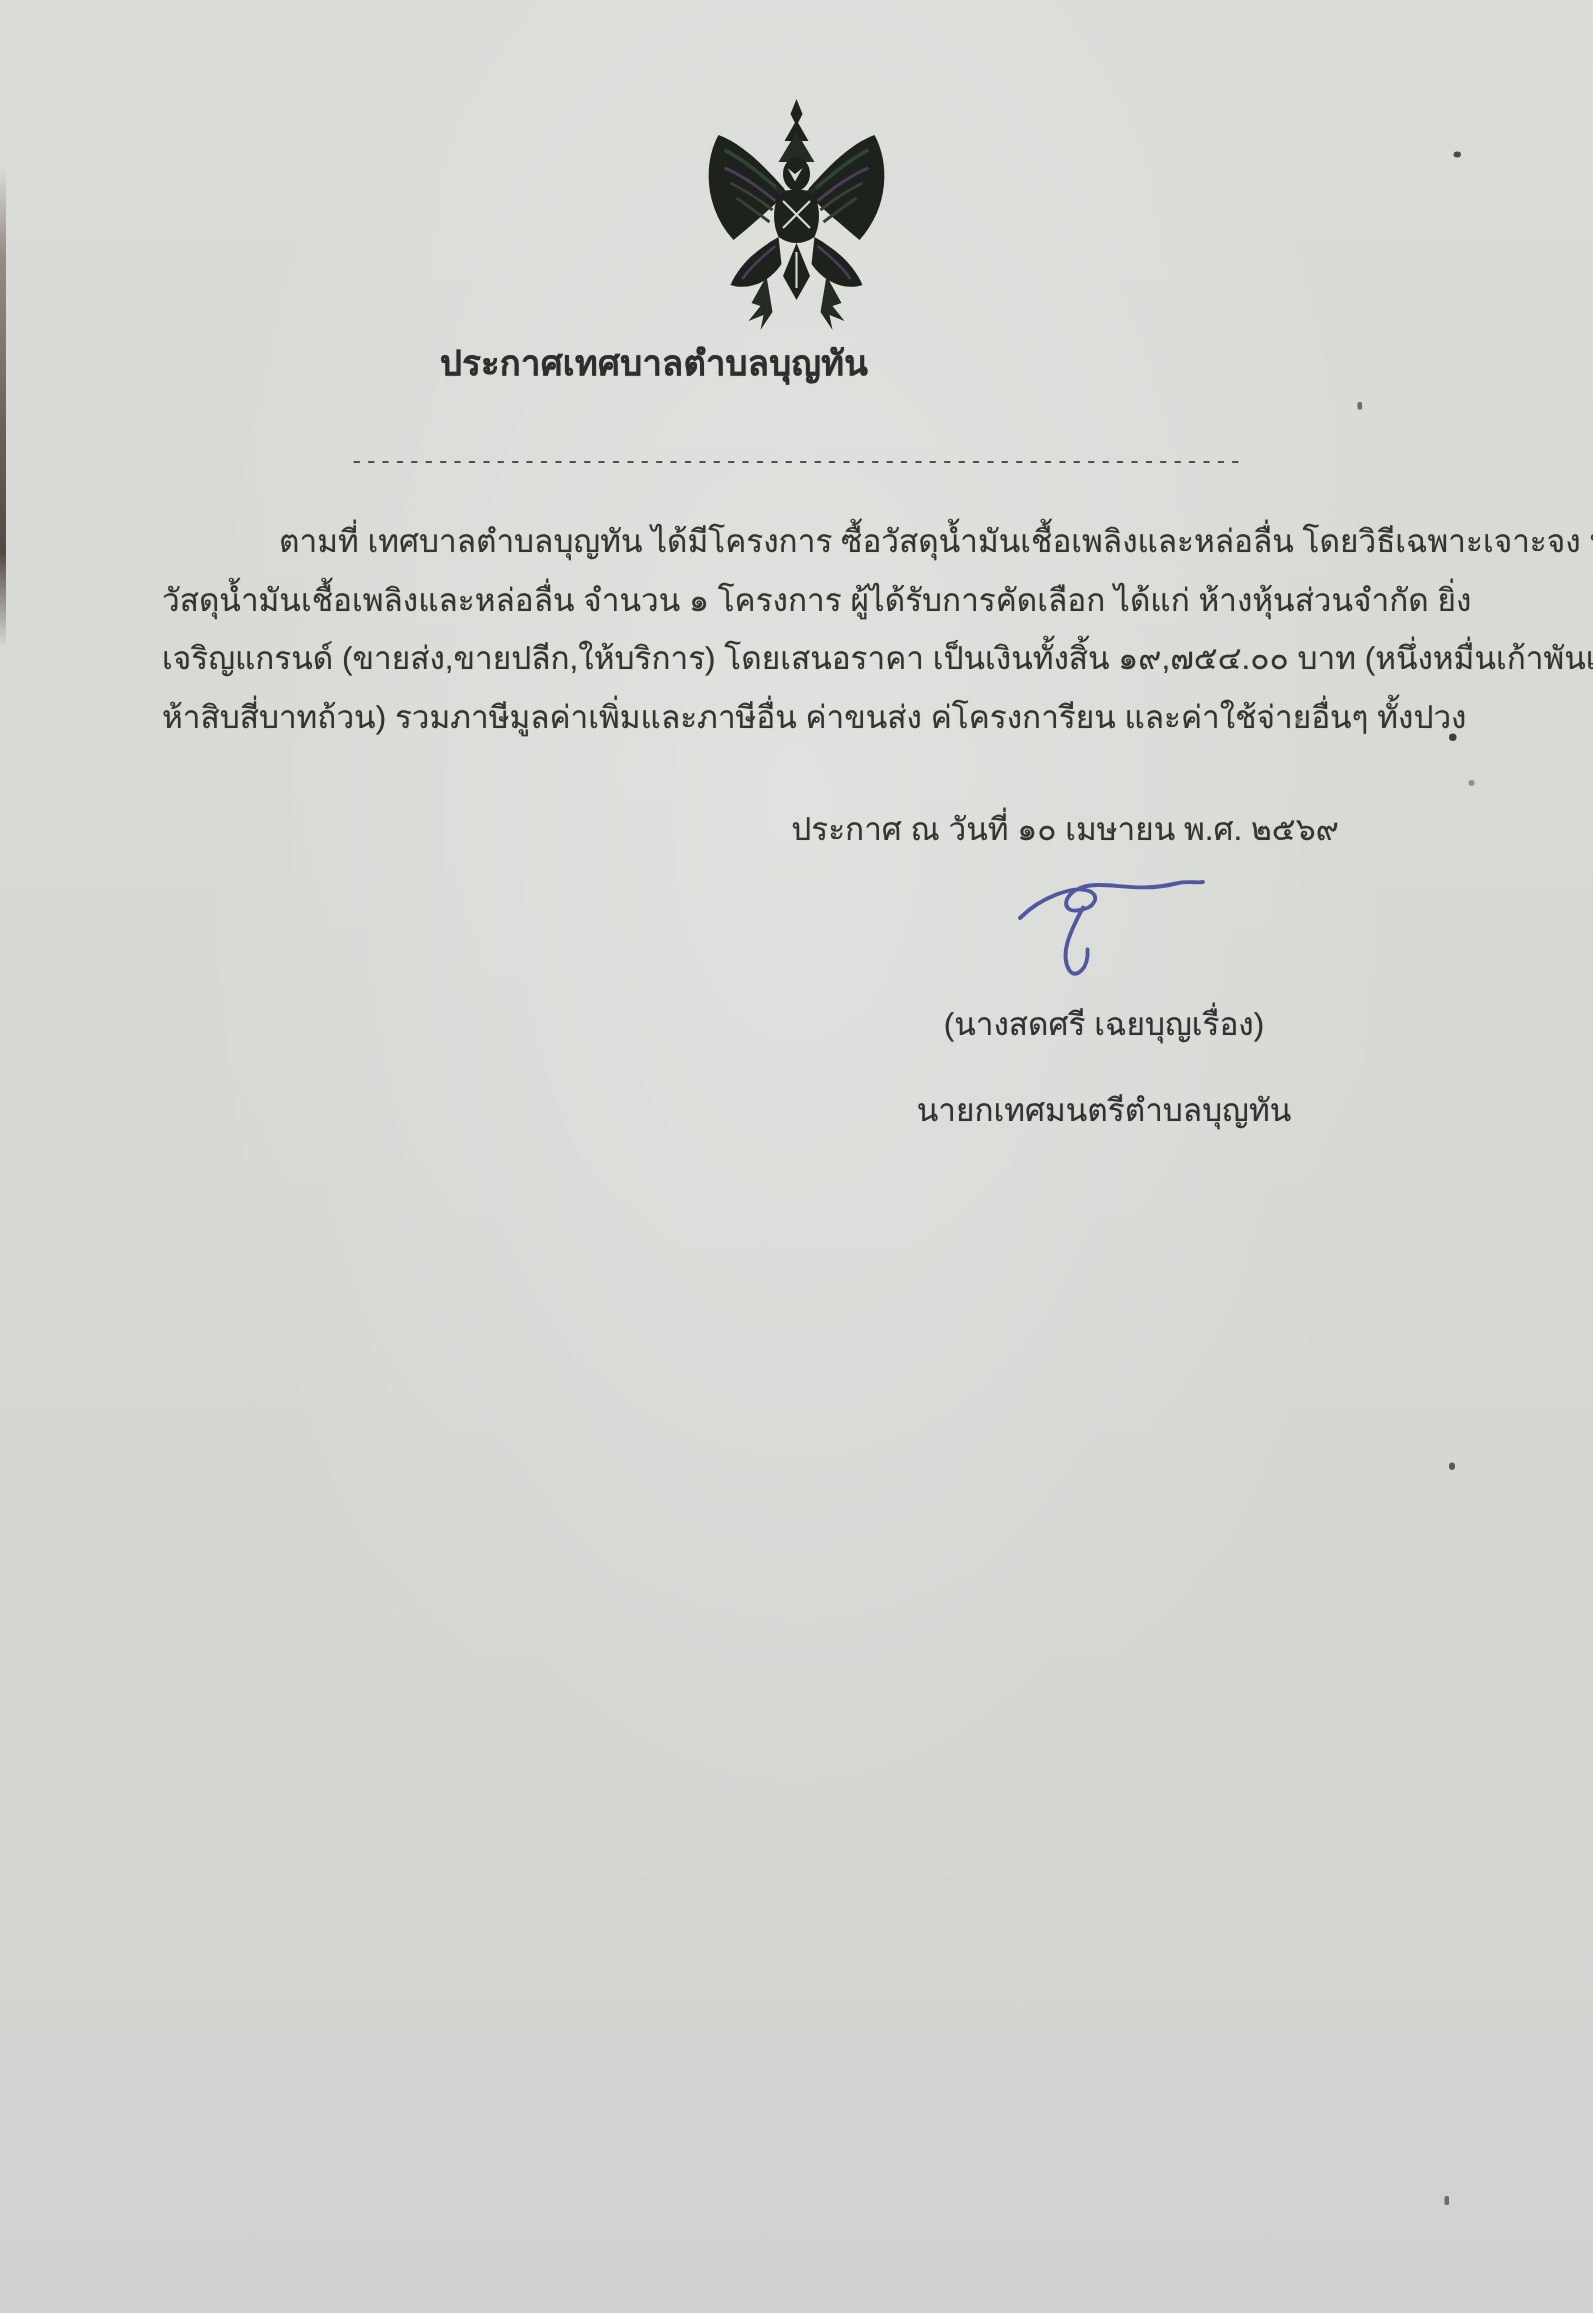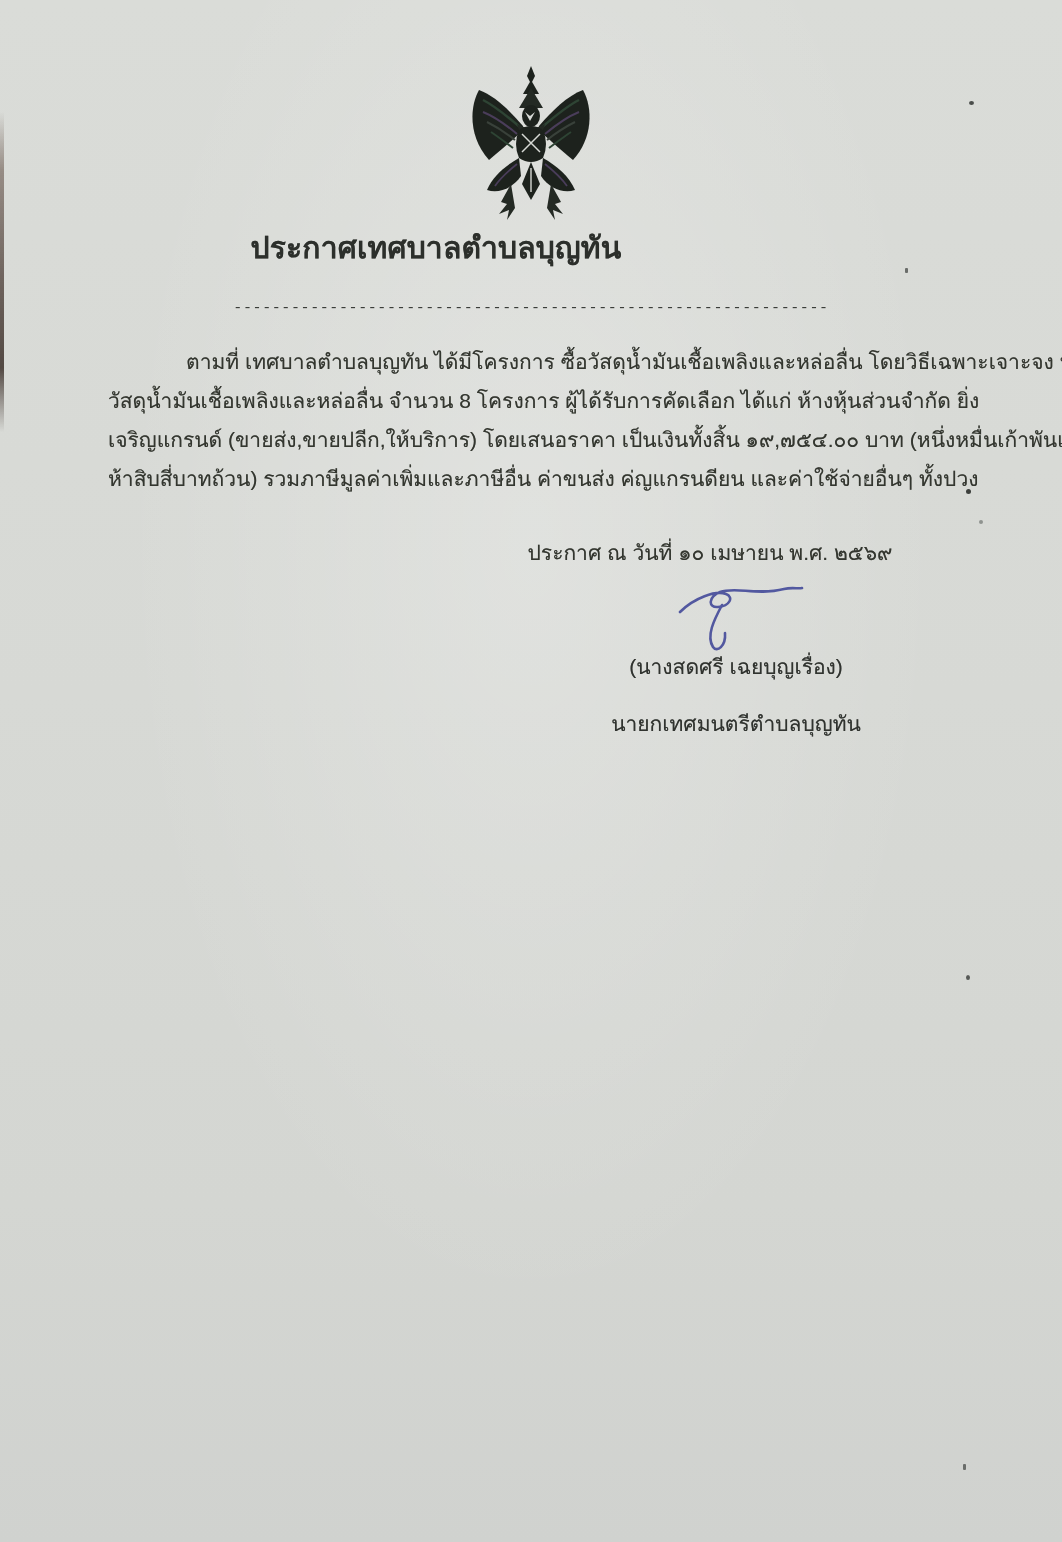--- a/index.html
+++ b/index.html
@@ -29,21 +29,21 @@
     filter:blur(0.4px);
   }
   .speck{position:absolute;border-radius:50%;}
 
   .emblem-wrap{
     position:absolute;left:459px;top:64px;width:144px;height:166px;
     display:flex;align-items:center;justify-content:center;
   }
   .doc-title{
     position:absolute;left:0;top:224px;width:872px;
-    text-align:center;font-weight:bold;font-size:30px;
+    text-align:center;font-weight:bold;font-size:23px;
     color:#2c2f2b;letter-spacing:0.2px;
     text-shadow:0 0 0.5px rgba(44,47,43,0.55);
   }
   .doc-subject{
     position:absolute;left:0;top:260px;width:1062px;
     text-align:center;font-weight:bold;font-size:22px;
     color:#2c2f2b;
     text-shadow:0 0 0.5px rgba(44,47,43,0.55);
   }
   .divider{
@@ -65,21 +65,21 @@
     text-shadow:0 0 0.5px rgba(51,54,47,0.45);
   }
   .signature-wrap{
     position:absolute;left:668px;top:578px;width:140px;height:82px;
   }
   .signer-block{
     position:absolute;left:558px;top:650px;width:356px;
     text-align:center;font-size:21px;color:#30332f;
     text-shadow:0 0 0.5px rgba(48,51,47,0.5);
   }
-  .signer-name{margin:0 0 24px 0;}
+  .signer-name{margin:16px 0 24px 0;}
   .signer-position{margin:10px;}
 </style>
 </head>
 <body>
 
 <div class="scan-page">
 
   <div class="edge-shadow"></div>
 
   <div class="emblem-wrap">
@@ -122,23 +122,23 @@
         <path d="M92 120 l10 18 -6 2 8 10 -10 -4 2 10 -8 -12 z" fill="#242a24"></path>
       </g>
     </svg>
   </div>
 
   <div class="doc-title">ประกาศเทศบาลตำบลบุญทัน</div>
   <div class="divider">--------------------------------------------------------------</div>
 
   <div class="body-text">
     <div class="body-line indent">ตามที่ เทศบาลตำบลบุญทัน ได้มีโครงการ ซื้อวัสดุน้ำมันเชื้อเพลิงและหล่อลื่น โดยวิธีเฉพาะเจาะจง  นั้น</div>
-    <div class="body-line">วัสดุน้ำมันเชื้อเพลิงและหล่อลื่น จำนวน 8 โครงการ ผู้ได้รับการคัดเลือก ได้แก่ ห้างหุ้นส่วนจำกัด ยิ่ง</div>
+    <div class="body-line">วัสดุน้ำมันเชื้อเพลิงและหล่อลื่น จำนวน ๑ โครงการ ผู้ได้รับการคัดเลือก ได้แก่ ห้างหุ้นส่วนจำกัด ยิ่ง</div>
     <div class="body-line">เจริญแกรนด์ (ขายส่ง,ขายปลีก,ให้บริการ) โดยเสนอราคา เป็นเงินทั้งสิ้น ๑๙,๗๕๔.๐๐ บาท (หนึ่งหมื่นเก้าพันเจ็ดร้อย</div>
-    <div class="body-line">ห้าสิบสี่บาทถ้วน) รวมภาษีมูลค่าเพิ่มและภาษีอื่น ค่าขนส่ง ค่ญแกรนดียน และค่าใช้จ่ายอื่นๆ ทั้งปวง</div>
+    <div class="body-line">ห้าสิบสี่บาทถ้วน) รวมภาษีมูลค่าเพิ่มและภาษีอื่น ค่าขนส่ง ค่โครงการียน และค่าใช้จ่ายอื่นๆ ทั้งปวง</div>
   </div>
 
   <div class="date-line">ประกาศ ณ วันที่  ๑๐ เมษายน พ.ศ. ๒๕๖๙</div>
 
   <div class="signature-wrap">
     <svg width="140" height="82" viewBox="0 0 140 82" xmlns="http://www.w3.org/2000/svg">
       <g fill="none" stroke="#474d9b" stroke-width="2.6" stroke-linecap="round" opacity="0.92">
         <path d="M12 34 C26 20 48 12 58 16 C66 19 62 28 50 29 C40 30 40 19 52 14 C68 8 88 18 116 11 C124 9 130 11 134 10"></path>
         <path d="M54 27 C46 42 38 58 45 69 C49 75 58 68 57 55"></path>
       </g>

